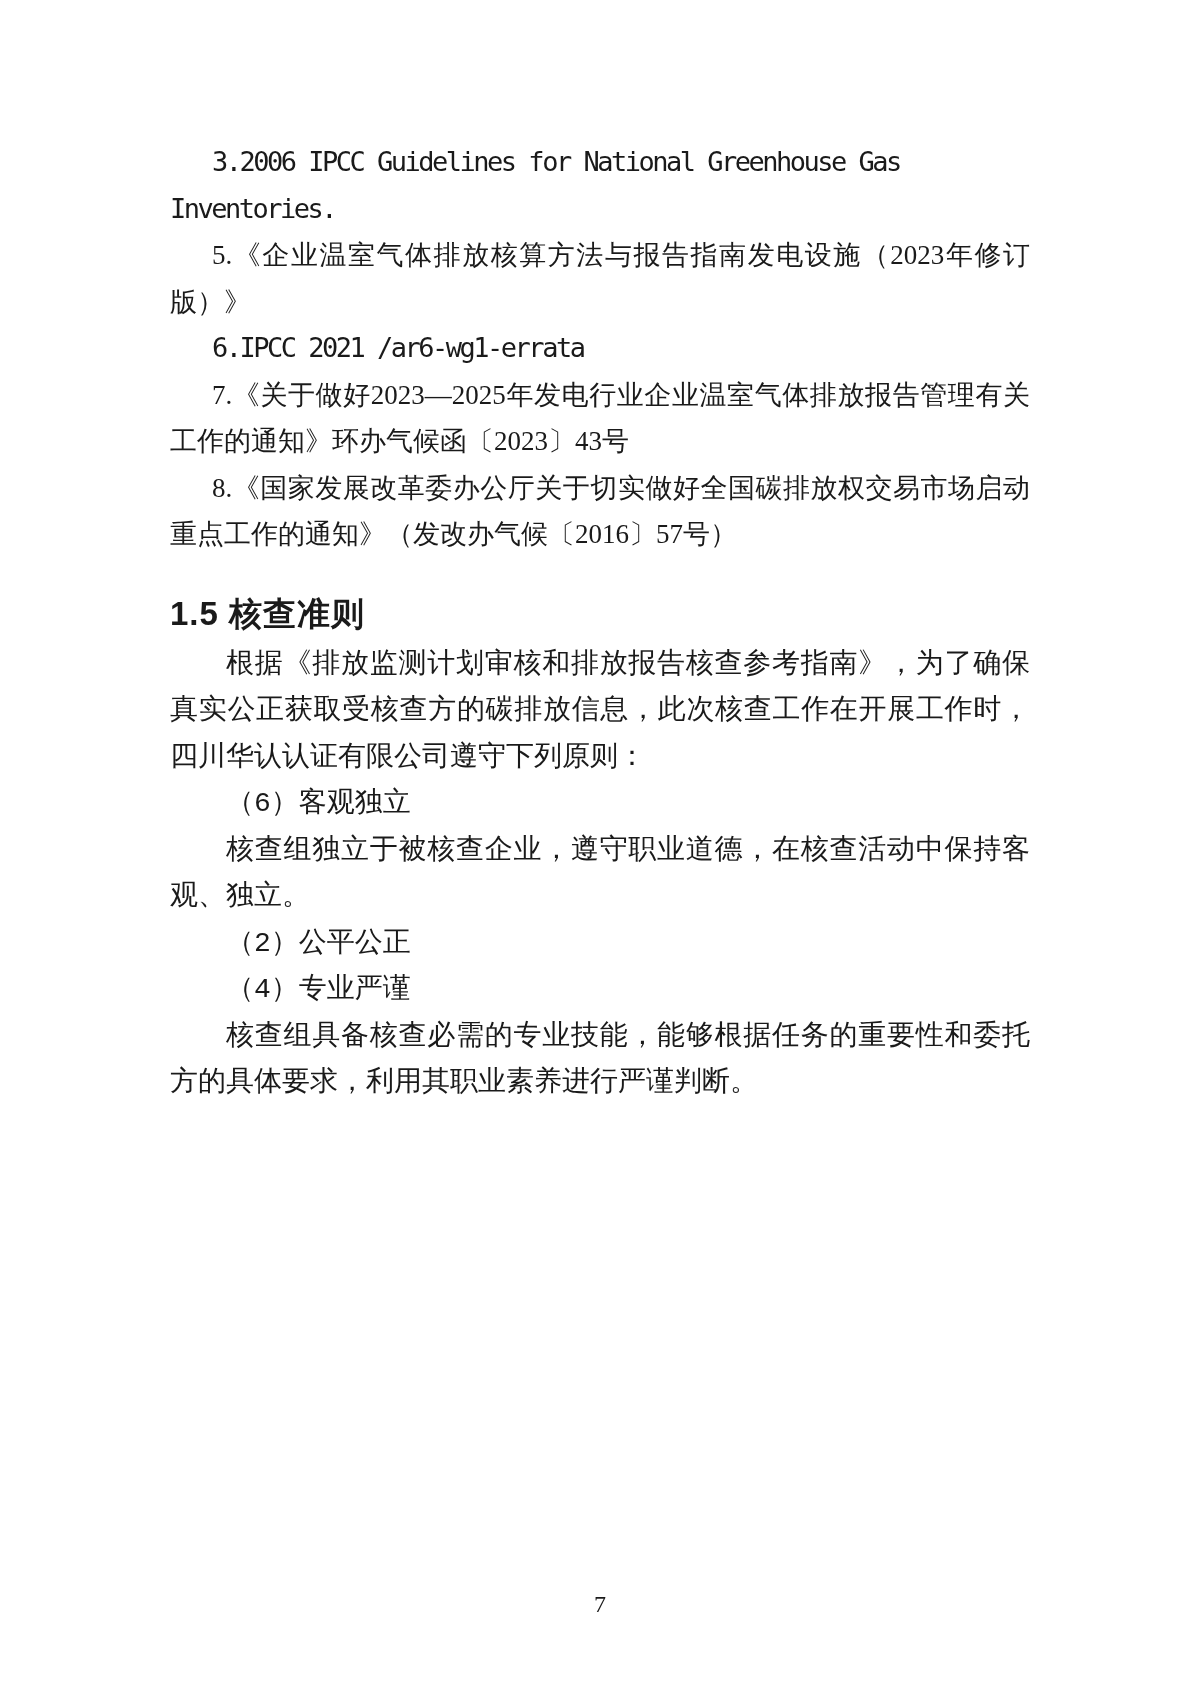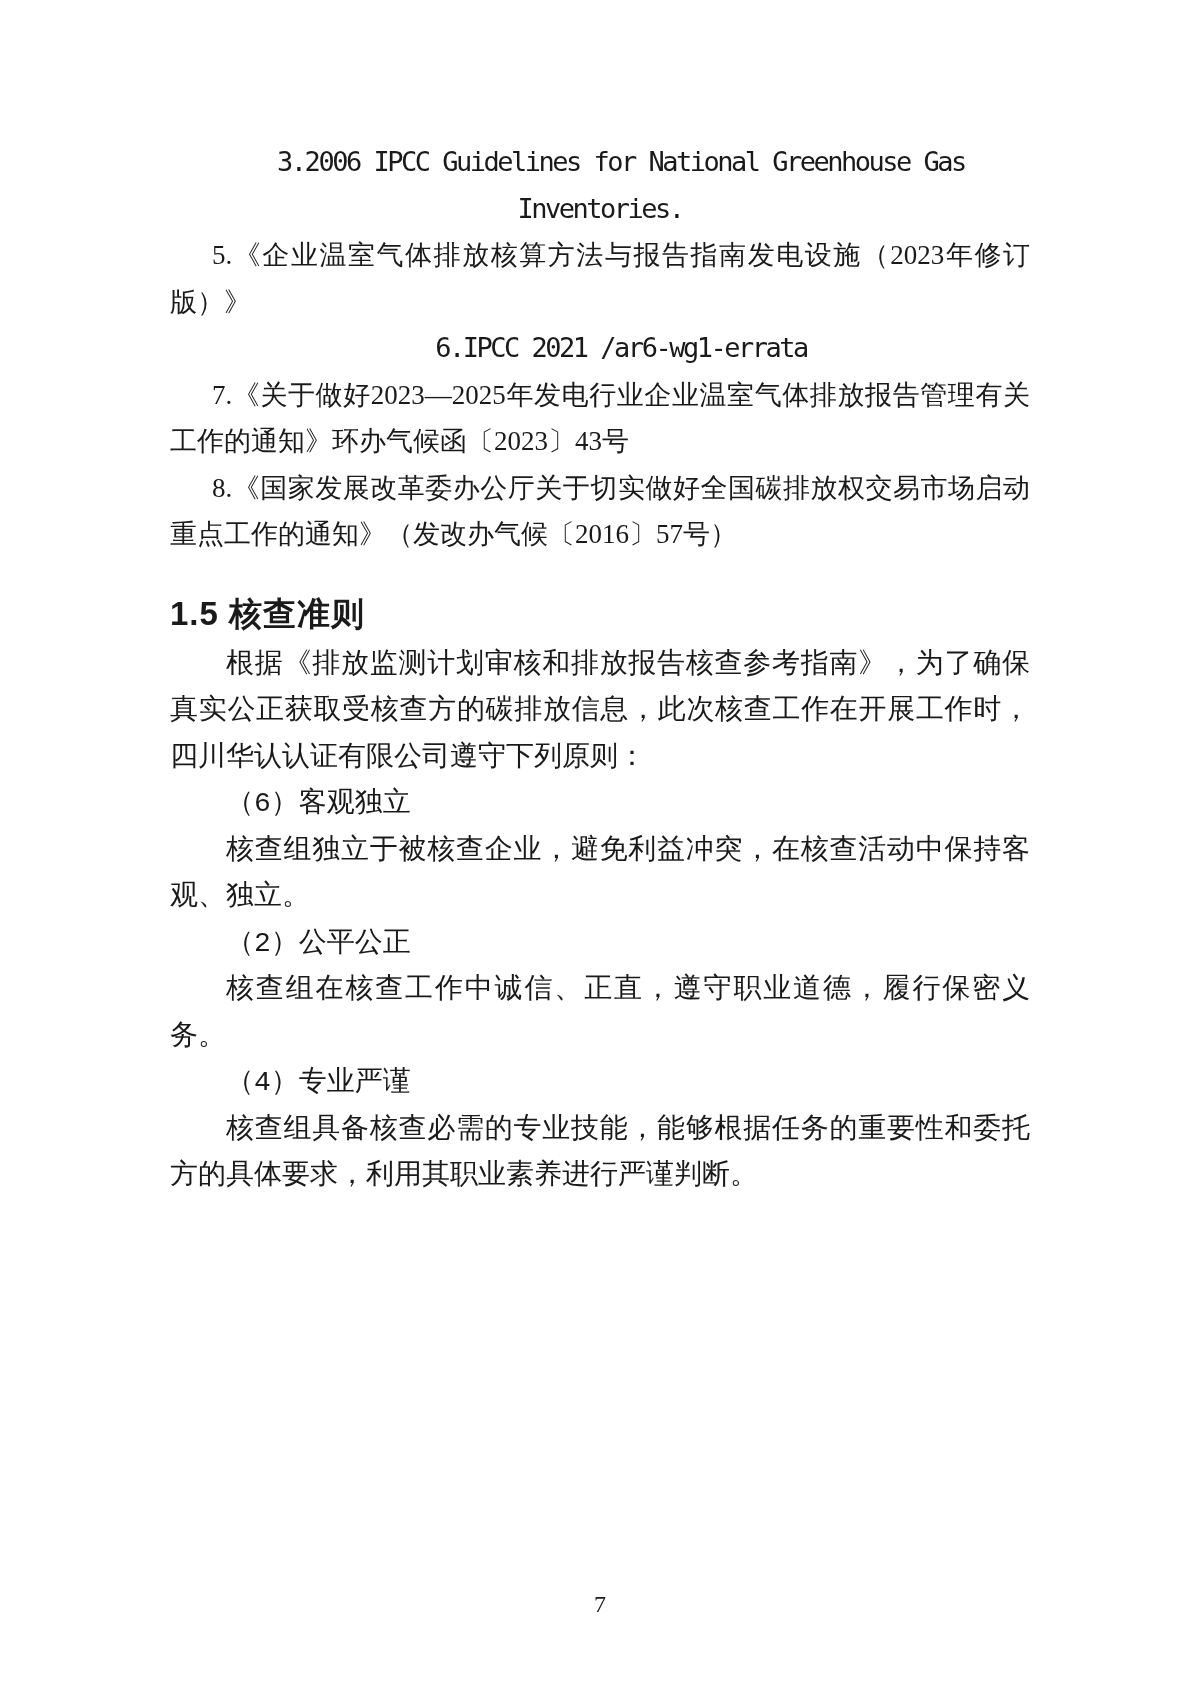--- a/index.html
+++ b/index.html
@@ -24,21 +24,21 @@
   p {
     margin: 0;
     text-align: justify;
   }
   .ref-latin {
     font-family: "DejaVu Sans Mono", "Liberation Mono", monospace;
     font-size: 27px;
     line-height: 46.5px;
     letter-spacing: -2.5px;
     text-indent: 42px;
-    text-align: center;
+    text-align: left;
   }
   .ref-cjk {
     font-family: "Liberation Serif", "DejaVu Serif", serif;
     font-size: 27px;
     line-height: 46.5px;
     text-indent: 42px;
   }
   .para {
     font-family: Liberation Mono, monospace;
     font-size: 28px;
@@ -75,25 +75,24 @@
     <p class="ref-cjk">5.《企业温室气体排放核算方法与报告指南发电设施（2023年修订版）》</p>
     <p class="ref-latin">6.IPCC 2021 /ar6-wg1-errata</p>
     <p class="ref-cjk">7.《关于做好2023—2025年发电行业企业温室气体排放报告管理有关工作的通知》环办气候函〔2023〕43号</p>
     <p class="ref-cjk">8.《国家发展改革委办公厅关于切实做好全国碳排放权交易市场启动重点工作的通知》（发改办气候〔2016〕57号）</p>
 
     <h2 class="heading">1.5 核查准则</h2>
 
     <p class="para">根据《排放监测计划审核和排放报告核查参考指南》，为了确保真实公正获取受核查方的碳排放信息，此次核查工作在开展工作时，四川华认认证有限公司遵守下列原则：</p>
 
     <p class="para">（6）客观独立</p>
-    <p class="para">核查组独立于被核查企业，避免利益冲突，在核查活动中保持客观、独立。</p>
+    <p class="para">核查组独立于被核查企业，遵守职业道德，在核查活动中保持客观、独立。</p>
 
     <p class="para">（2）公平公正</p>
 
-    <p class="para">核查组在核查工作中诚信、正直，遵守职业道德，履行保密义务。</p>
 
     <p class="para">（4）专业严谨</p>
     <p class="para">核查组具备核查必需的专业技能，能够根据任务的重要性和委托方的具体要求，利用其职业素养进行严谨判断。</p>
 
   </div>
 
   <div class="footer">7</div>
 </div>
 
 </body></html>

